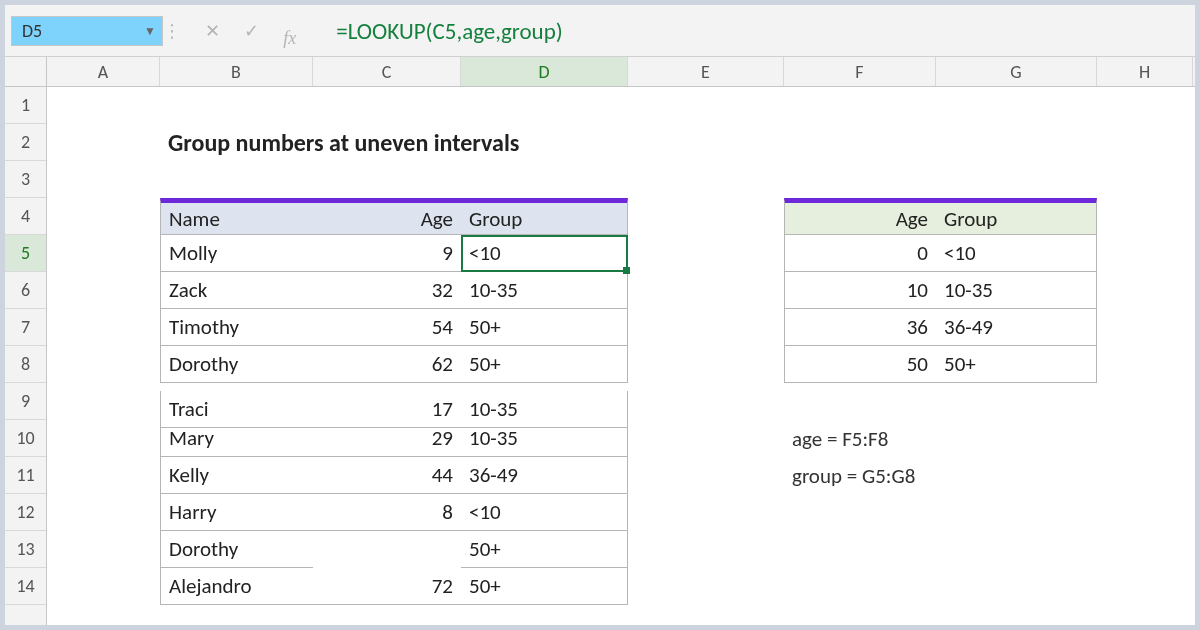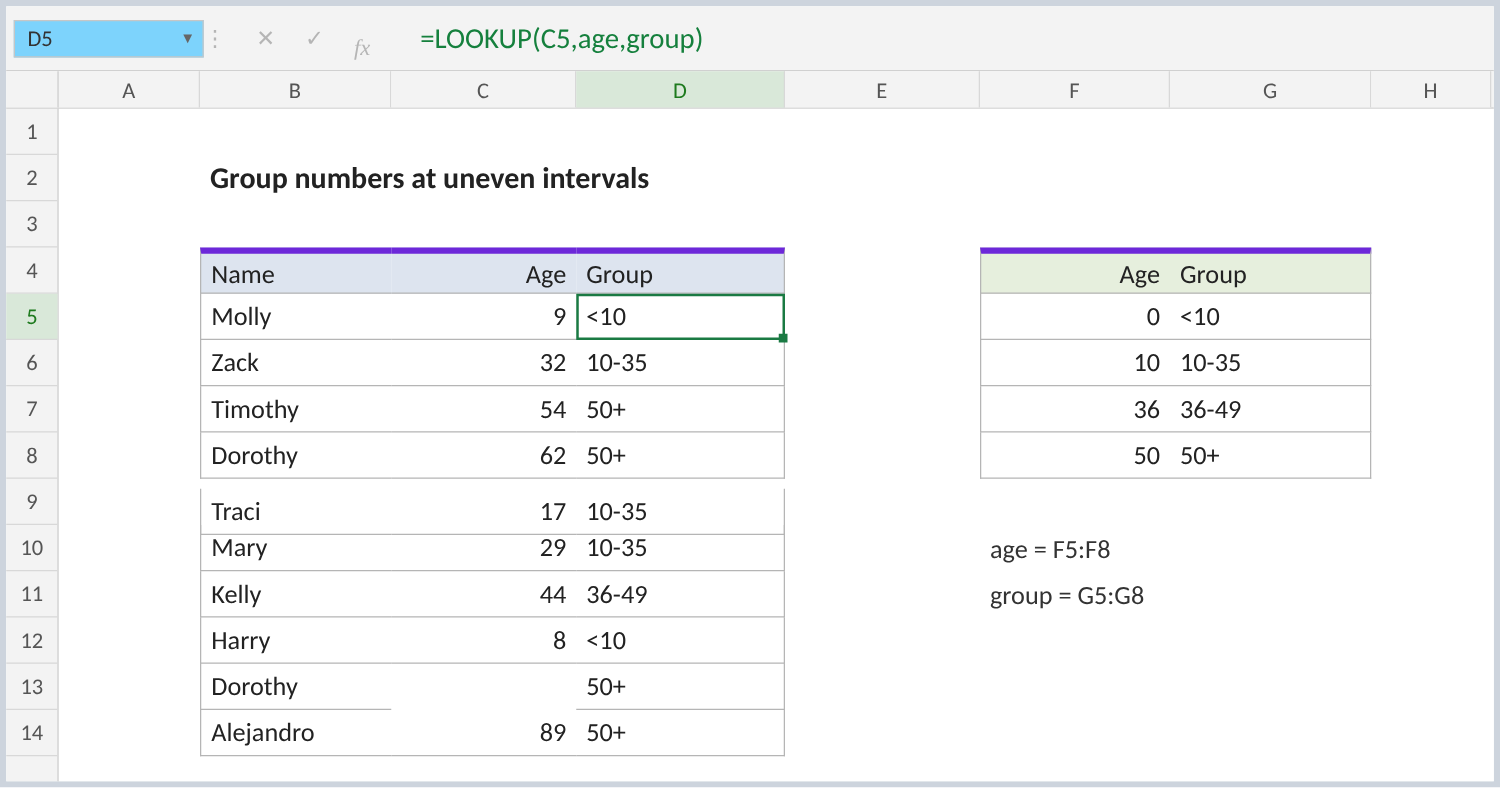--- a/index.html
+++ b/index.html
@@ -255,21 +255,21 @@
         <div class="cell cB bl bb">Harry</div>
         <div class="cell cC bb right">8</div>
         <div class="cell cD bb br">&lt;10</div>
       </div>
       <div class="row row13">
         <div class="cell cB bl bb">Dorothy</div>
         <div class="cell cD bb br">50+</div>
       </div>
       <div class="row row14">
         <div class="cell cB bl bb">Alejandro</div>
-        <div class="cell cC bb right">89</div>
+        <div class="cell cC bb right">72</div>
         <div class="cell cD bb br">50+</div>
       </div>
 
       <div class="active-cell-outline" style="left:414px; top:148px; width:167px; height:37px;">
         <div class="fill-handle"></div>
       </div>
 
     </div>
   </div>
 </div>

